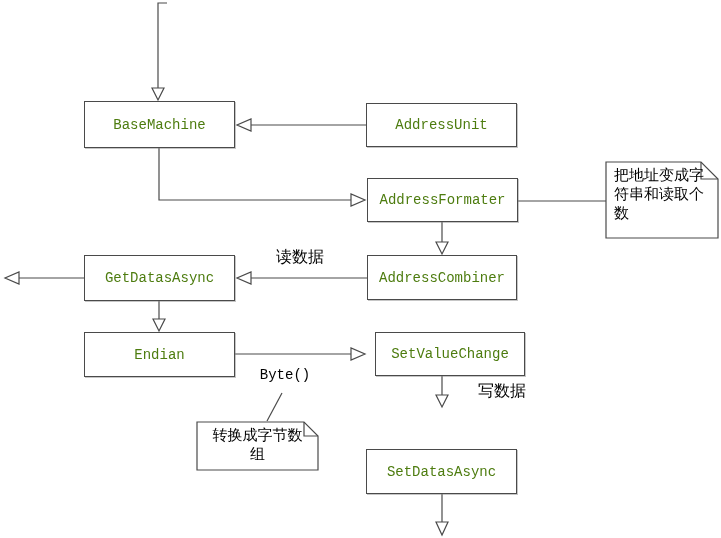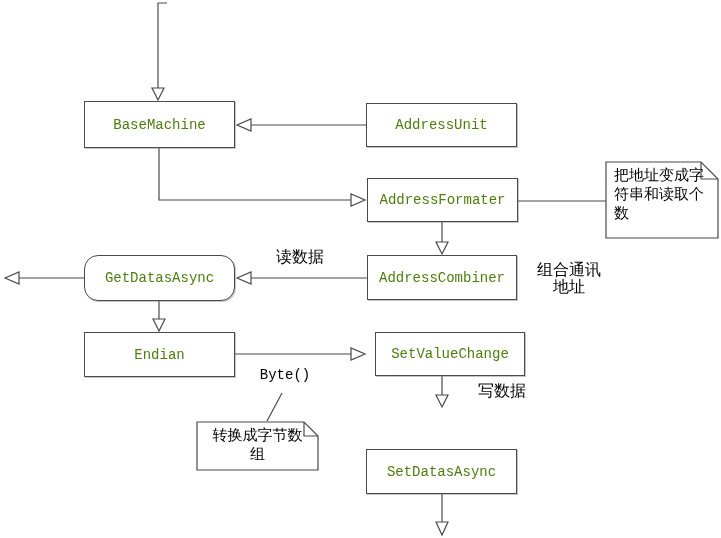--- a/index.html
+++ b/index.html
@@ -149,21 +149,21 @@
   </div>
 
   <div class="node" style="left:366px; top:103px; width:151px; height:44px;">
     <span>AddressUnit</span>
   </div>
 
   <div class="node" style="left:367px; top:178px; width:151px; height:44px;">
     <span>AddressFormater</span>
   </div>
 
-  <div class="node" style="left:84px; top:255px; width:151px; height:46px;border-radius:14px;">
+  <div class="node" style="left:84px; top:255px; width:151px; height:46px;">
     <span>GetDatasAsync</span>
   </div>
 
   <div class="node" style="left:367px; top:255px; width:150px; height:45px;">
     <span>AddressCombiner</span>
   </div>
 
   <div class="node" style="left:84px; top:332px; width:151px; height:45px;">
     <span>Endian</span>
   </div>
@@ -175,19 +175,18 @@
   <div class="node" style="left:366px; top:408px; width:151px; height:45px;margin-top:41px;">
     <span>SetDatasAsync</span>
   </div>
 
   <div class="note-text" style="left:606px; top:163px; width:112px; height:74px; padding:4px 6px 0 8px;font-family:Liberation Mono, monospace;">把地址变成字符串和读取个数</div>
 
   <div class="note-text" style="left:197px; top:424px; width:121px; height:45px; padding:2px 12px 0; text-align:center;">转换成字节数组</div>
 
   <div class="edge-label" style="left:275px; top:248px; width:50px;">读数据</div>
 
-  <div class="edge-label" style="left:532px; top:261px; width:74px;">组合通讯地址</div>
 
   <div class="edge-label mono" style="left:259px; top:367px; width:52px;">Byte()</div>
 
   <div class="edge-label" style="left:477px; top:382px; width:50px;">写数据</div>
 
 </div>
 
 </body></html>

